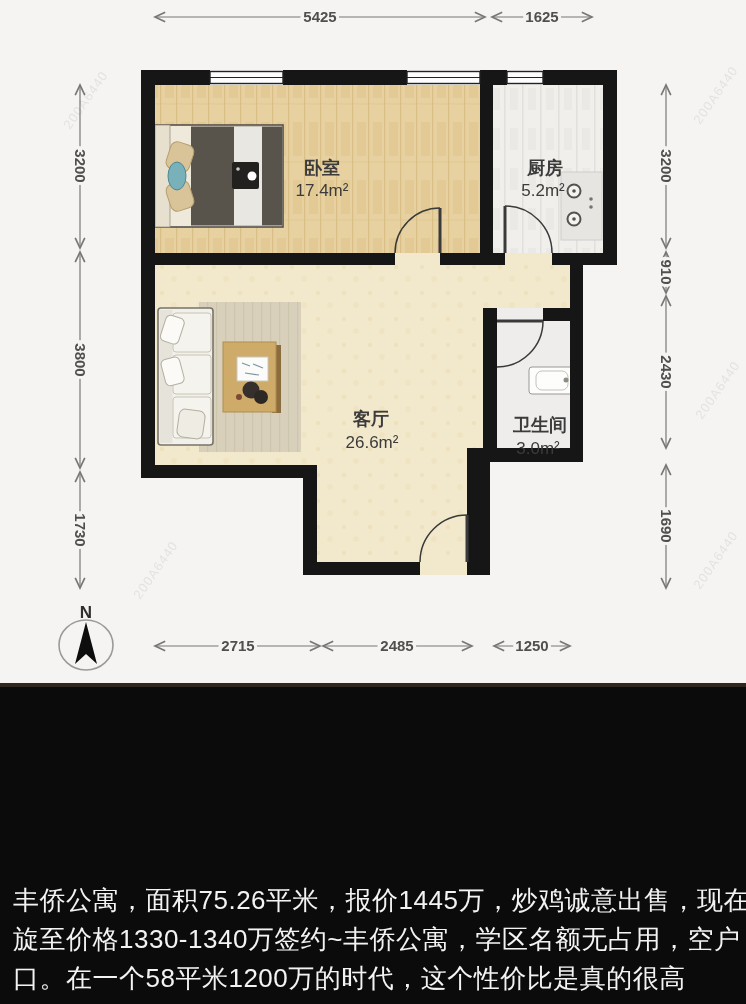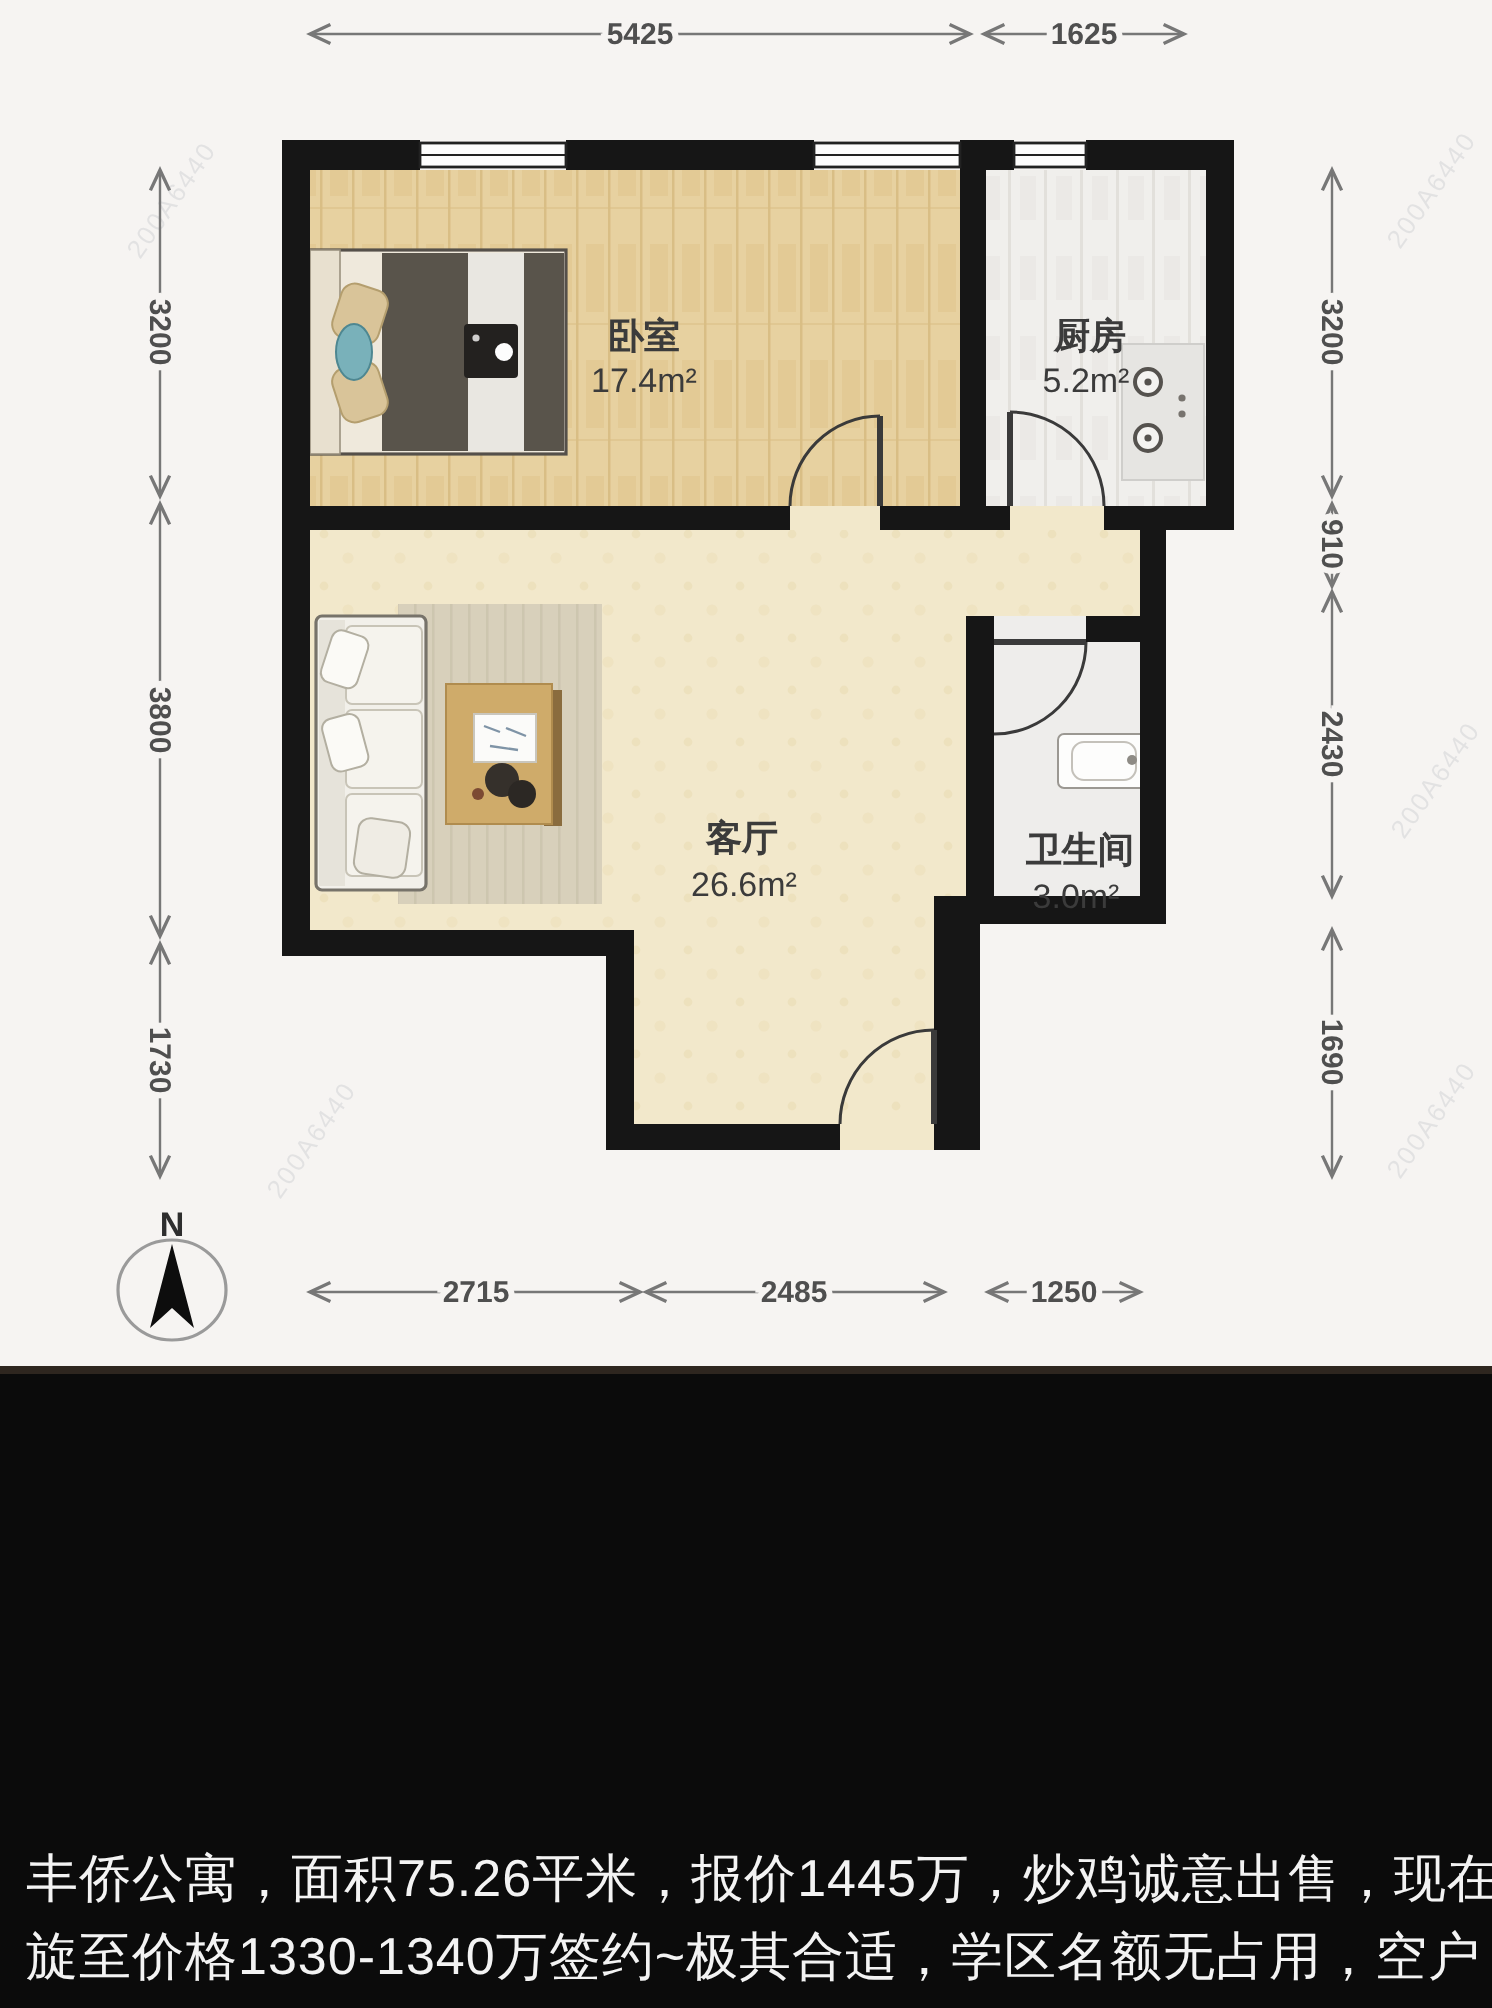--- a/index.html
+++ b/index.html
@@ -234,14 +234,15 @@
   <g>
     <text x="86" y="618" text-anchor="middle" font-size="17" font-weight="bold" fill="#2e2e2e">N</text>
     <ellipse cx="86" cy="645" rx="27" ry="25" fill="none" stroke="#9a9a9a" stroke-width="1.6"></ellipse>
     <path d="M86,622 L75,664 L86,654 L97,664 Z" fill="#0d0d0d"></path>
   </g>
 </svg>
 </div>
 
 <div class="caption">
   <div class="caption-line">丰侨公寓，面积75.26平米，报价1445万，炒鸡诚意出售，现在斡</div>
-  <div class="caption-line">旋至价格1330-1340万签约~极其合适，学区名额无占用，空户</div>
+  <div class="caption-line">旋至价格1330-1340万签约~丰侨公寓，学区名额无占用，空户</div>
+  <div class="caption-line">口。在一个58平米1200万的时代，这个性价比是真的很高</div>
 </div>
 
 </body></html>

